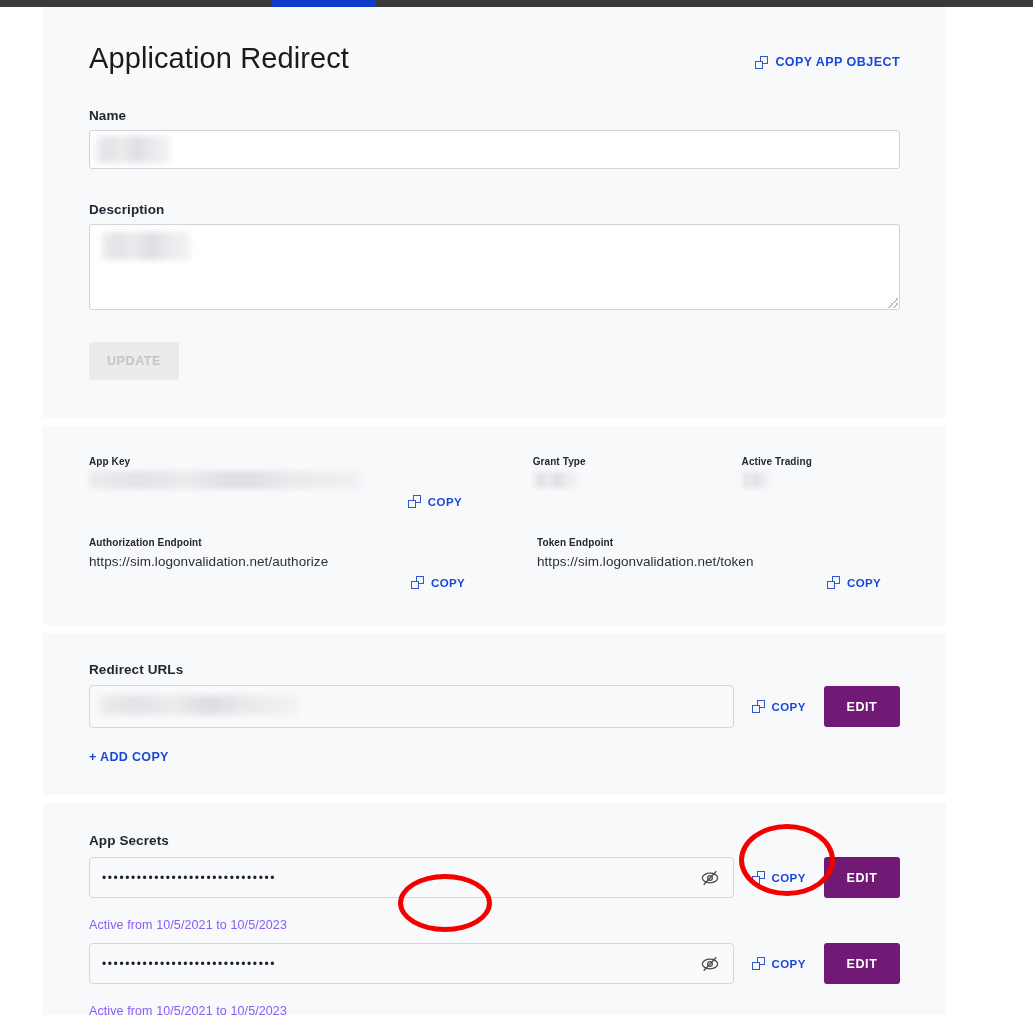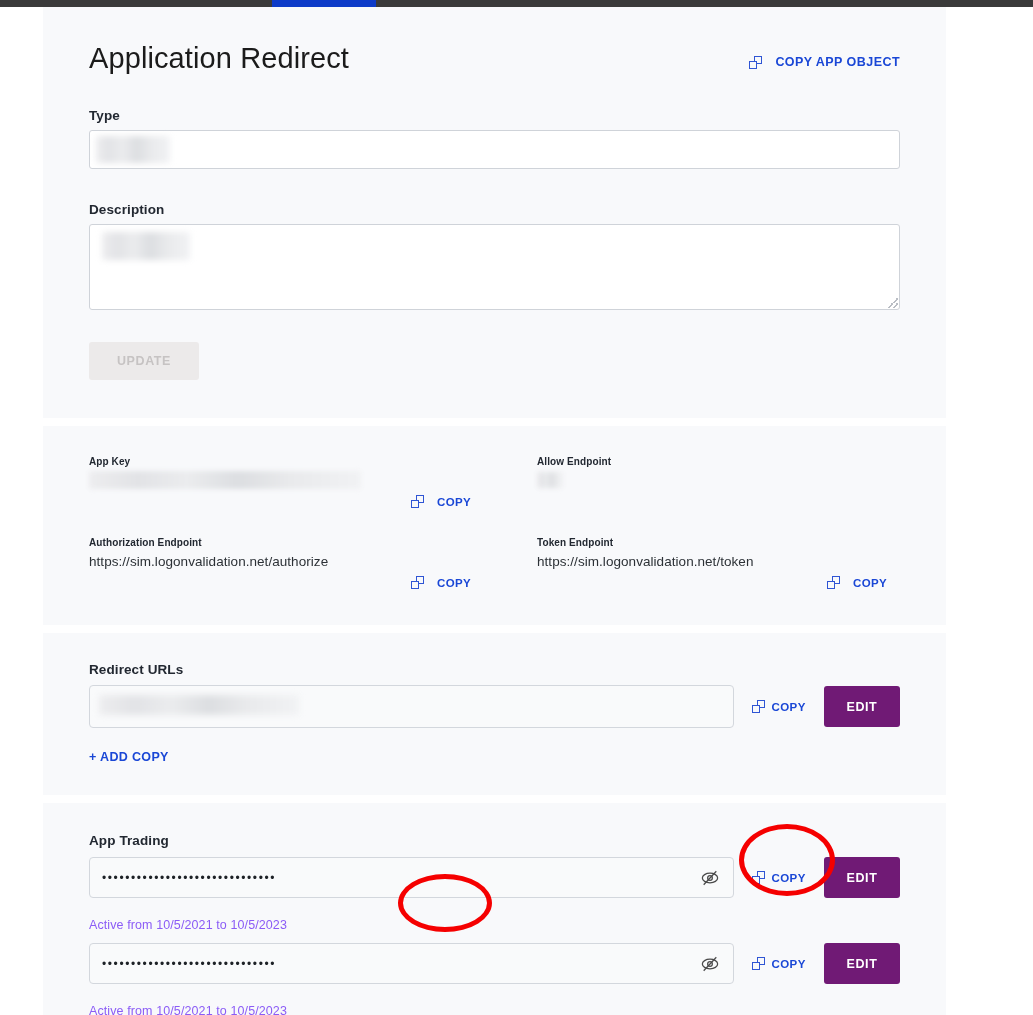--- a/index.html
+++ b/index.html
@@ -42,21 +42,21 @@
   .hdr {
     display: flex; align-items: flex-start;
     justify-content: space-between;
     padding: 35px 46px 0 46px;
   }
   .page-title {
     font-size: 29px; font-weight: 400; color: #1b1b1b;
     letter-spacing: .1px; line-height: 1.15; margin: 0;
   }
   .copy-link {
-    display: inline-flex; align-items: center; gap: 13px;
+    display: inline-flex; align-items: center; gap: 7px;
     color: #1a47d6; font-size: 12.5px; font-weight: 700;
     letter-spacing: .45px; cursor: pointer; white-space: nowrap;
     margin-top: 13px;
   }
   .copy-link.small { font-size: 11.5px; letter-spacing: .4px; }
   .copy-ico { display: inline-block; width: 13px; height: 13px; position: relative; flex: 0 0 auto;}
   .copy-ico i, .copy-ico b {
     position: absolute; display: block; border: 1.3px solid #2f55d4; background: #f8f9fb;
   }
   .copy-ico i { width: 8px; height: 8px; right: 0; top: 0; }
@@ -99,21 +99,21 @@
   .blur.allow { position: static; display: block; width: 26px; height: 16px; margin-top: 5px; filter: blur(2.6px); }
   .blur.redirect { left: 9px; top: 9px; width: 200px; height: 20px; filter: blur(3px);}
 
   .counter {
     text-align: right; width: 811px;
     font-size: 13.5px; color: #2f7a3e; margin-top: 7px;
     letter-spacing: .1px;
   }
   .btn-update {
     margin-top: 32px; margin-bottom: 38px;
-    width: 110px; height: 38px;
+    width: 90px; height: 38px;
     background: #eceaea; border: none; border-radius: 3px;
     color: #c6c3c3; font-size: 12.5px; font-weight: 700;
     letter-spacing: .6px; cursor: default;
     font-family: "Liberation Sans", sans-serif;
   }
 
   
   .keys { padding: 30px 46px 32px 46px; position: relative; }
   .keys-row { display: flex; }
   .kcol-1 { width: 322px; }
@@ -195,21 +195,21 @@
       <div class="copy-link">
         <span class="copy-ico">
             <i></i>
             <b></b>
           </span>
         <span>COPY APP OBJECT</span>
       </div>
     </div>
 
     <div class="form">
-      <div class="fieldlabel">Type</div>
+      <div class="fieldlabel">Name</div>
       <div class="txtinput">
         <span class="blur name"></span>
       </div>
 
       <div class="fieldlabel">Description</div>
       <div class="txtarea">
         <span class="blur desc"></span>
       </div>
 
 
@@ -229,22 +229,26 @@
         </div>
         <div class="kcol-copy1">
           <div class="copy-link small">
             <span class="copy-ico">
                 <i></i>
                 <b></b>
               </span>
             <span>COPY</span>
           </div>
         </div>
+        <div class="kcol-2">
+          <div class="klabel">Grant Type</div>
+          <span class="blur grant"></span>
+        </div>
         <div class="kcol-3">
-          <div class="klabel">Allow Endpoint</div>
+          <div class="klabel">Active Trading</div>
           <span class="blur allow"></span>
         </div>
       </div>
 
       <div class="keys-row2">
         <div class="r2-c1">
           <div class="klabel">Authorization Endpoint</div>
           <div class="kvalue">https://sim.logonvalidation.net/authorize</div>
         </div>
         <div class="r2-copy">
@@ -294,21 +298,21 @@
         <button class="btn-edit">EDIT</button>
       </div>
       <div class="addmore">+ ADD COPY</div>
     </div>
   </div>
 
   <div class="card-gap"></div>
 
   <div class="card" style="position:relative;">
     <div class="secrets">
-      <div class="fieldlabel" style="margin-top:0;">App Trading</div>
+      <div class="fieldlabel" style="margin-top:0;">App Secrets</div>
 
       <div class="secret-row">
         <div class="secret-input">
           <span class="dots">••••••••••••••••••••••••••••••</span>
           <span class="eye">
             <svg viewBox="0 0 24 20" width="22" height="18" aria-hidden="true">
               <ellipse cx="12" cy="10" rx="8.5" ry="5.3" fill="none" stroke="#4a4a4a" stroke-width="1.4"></ellipse>
               <circle cx="12" cy="10" r="2.6" fill="none" stroke="#4a4a4a" stroke-width="1.4"></circle>
               <line x1="5" y1="17.5" x2="19" y2="2.5" stroke="#4a4a4a" stroke-width="1.4"></line>
             </svg>

